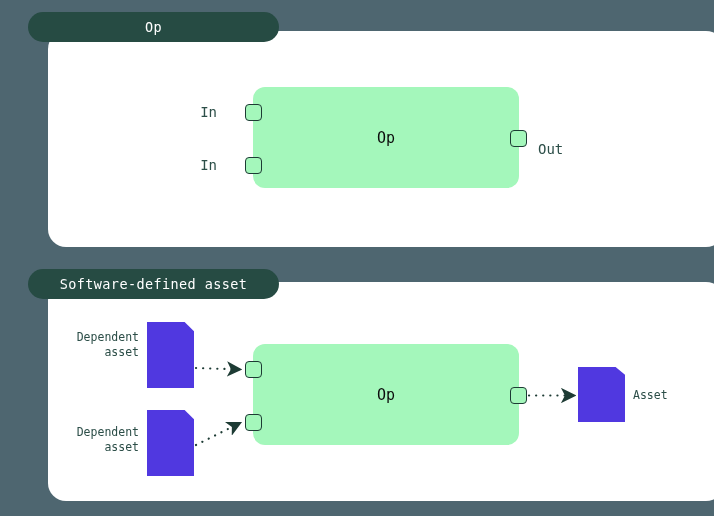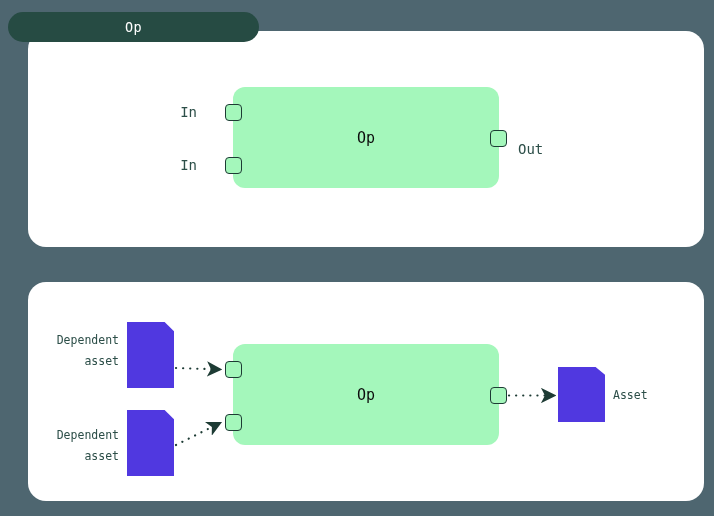--- a/index.html
+++ b/index.html
@@ -11,20 +11,21 @@
     width: 714px;
     height: 516px;
     background: #4e6670;
     font-family: "DejaVu Sans Mono", "Liberation Mono", monospace;
     overflow: hidden;
   }
   #stage {
     position: relative;
     width: 592px;
     height: 516px;
+    margin-left: 20px;
   }
 
   
   .panel {
     position: absolute;
     left: 28px;
     width: 676px;
     background: #ffffff;
     border-radius: 18px;
   }
@@ -110,21 +111,21 @@
     clip-path: polygon(0 0, 80% 0, 100% 14%, 100% 100%, 0 100%);
   }
   #asset-dep-1 { left: 127px; top: 322px; width: 47px; height: 66px; }
   #asset-dep-2 { left: 127px; top: 410px; width: 47px; height: 66px; }
   #asset-out   { left: 558px; top: 367px; width: 47px; height: 55px; }
 
   .asset-label {
     position: absolute;
     color: #2c4e48;
     font-size: 11.5px;
-    line-height: 21px;
+    line-height: 15px;
     white-space: pre-line;
     z-index: 3;
   }
   #lbl-dep-1 { left: 119px; top: 330px; text-align: right; transform: translateX(-100%); }
   #lbl-dep-2 { left: 119px; top: 425px; text-align: right; transform: translateX(-100%); }
   #lbl-asset-out { left: 613px; top: 387px; text-align: left; line-height: 17px; }
 
   
   #connectors {
     position: absolute;
@@ -157,20 +158,21 @@
   <div class="port" id="port-in-1"></div>
   <div class="port" id="port-in-2"></div>
   <div class="port" id="port-out-1"></div>
 
   <div class="port-label" id="lbl-in-1">In</div>
   <div class="port-label" id="lbl-in-2">In</div>
   <div class="port-label" id="lbl-out-1">Out</div>
 
   <div class="panel" id="panel-asset"></div>
 
+  <div class="title-pill" id="pill-asset">Software-defined asset</div>
 
   <div class="op-box" id="opbox-bottom">Op</div>
 
   <div class="port" id="port-in-3"></div>
   <div class="port" id="port-in-4"></div>
   <div class="port" id="port-out-2"></div>
 
   <div class="asset-icon" id="asset-dep-1"></div>
   <div class="asset-icon" id="asset-dep-2"></div>
   <div class="asset-icon" id="asset-out"></div>

